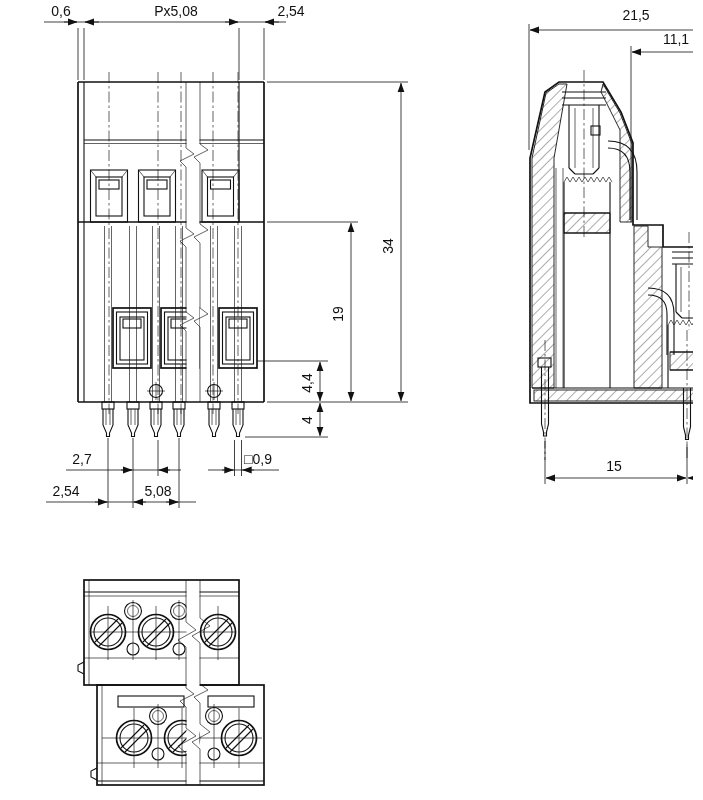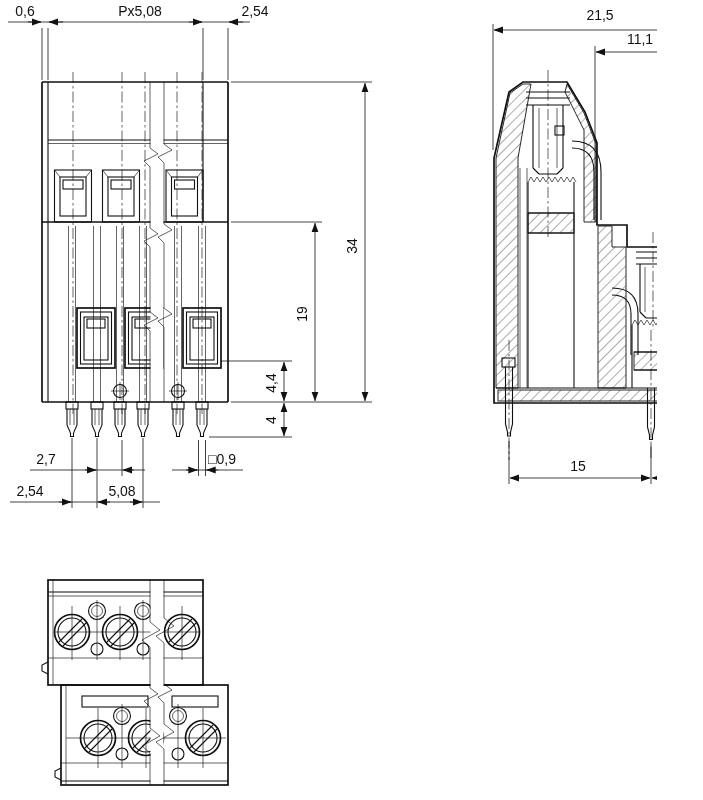--- a/index.html
+++ b/index.html
@@ -1,17 +1,17 @@
 <!DOCTYPE html>
 <html><head>
 <meta charset="utf-8">
 <style>
   html,body{margin:0;padding:0;background:#ffffff;}
   .page{width:657px;height:800px;background:#ffffff;position:relative;overflow:hidden;
-        font-family:"Liberation Sans",sans-serif;}
+        font-family:"Liberation Sans",sans-serif;padding-left:36px;}
   svg{display:block;}
   text{font-family:"Liberation Sans",sans-serif;font-size:14px;fill:#111;}
   .thick{stroke:#111;stroke-width:1.7;fill:none;}
   .med{stroke:#111;stroke-width:1.1;fill:none;}
   .thin{stroke:#111;stroke-width:0.65;fill:none;}
   .dim{stroke:#111;stroke-width:0.8;fill:none;}
   .cl{stroke:#111;stroke-width:0.65;fill:none;stroke-dasharray:11 3 2.5 3;}
   .hatchfill{fill:url(#hatch);stroke:#111;stroke-width:0.9;}
   .whitefill{fill:#fff;stroke:none;}
 </style>

